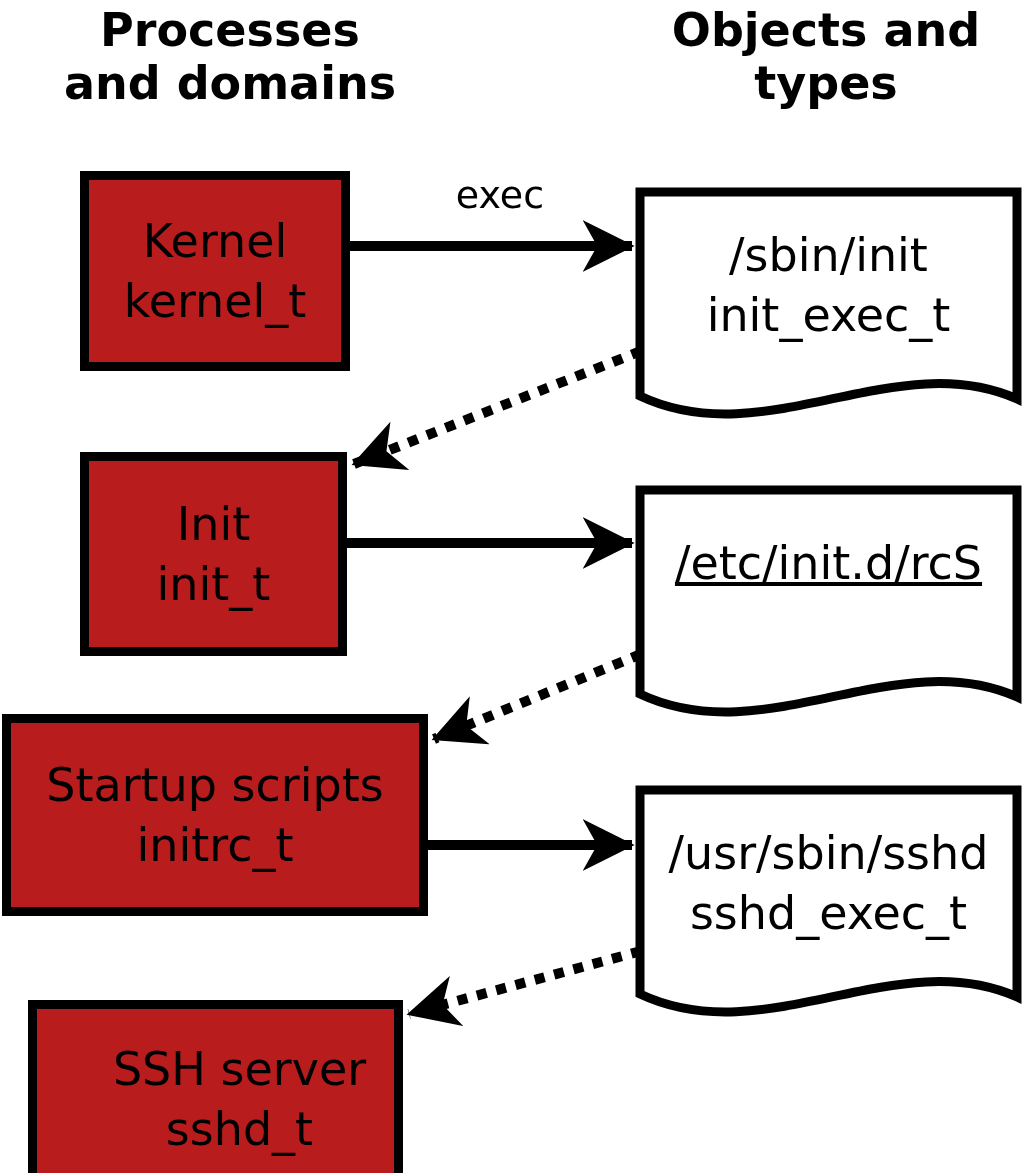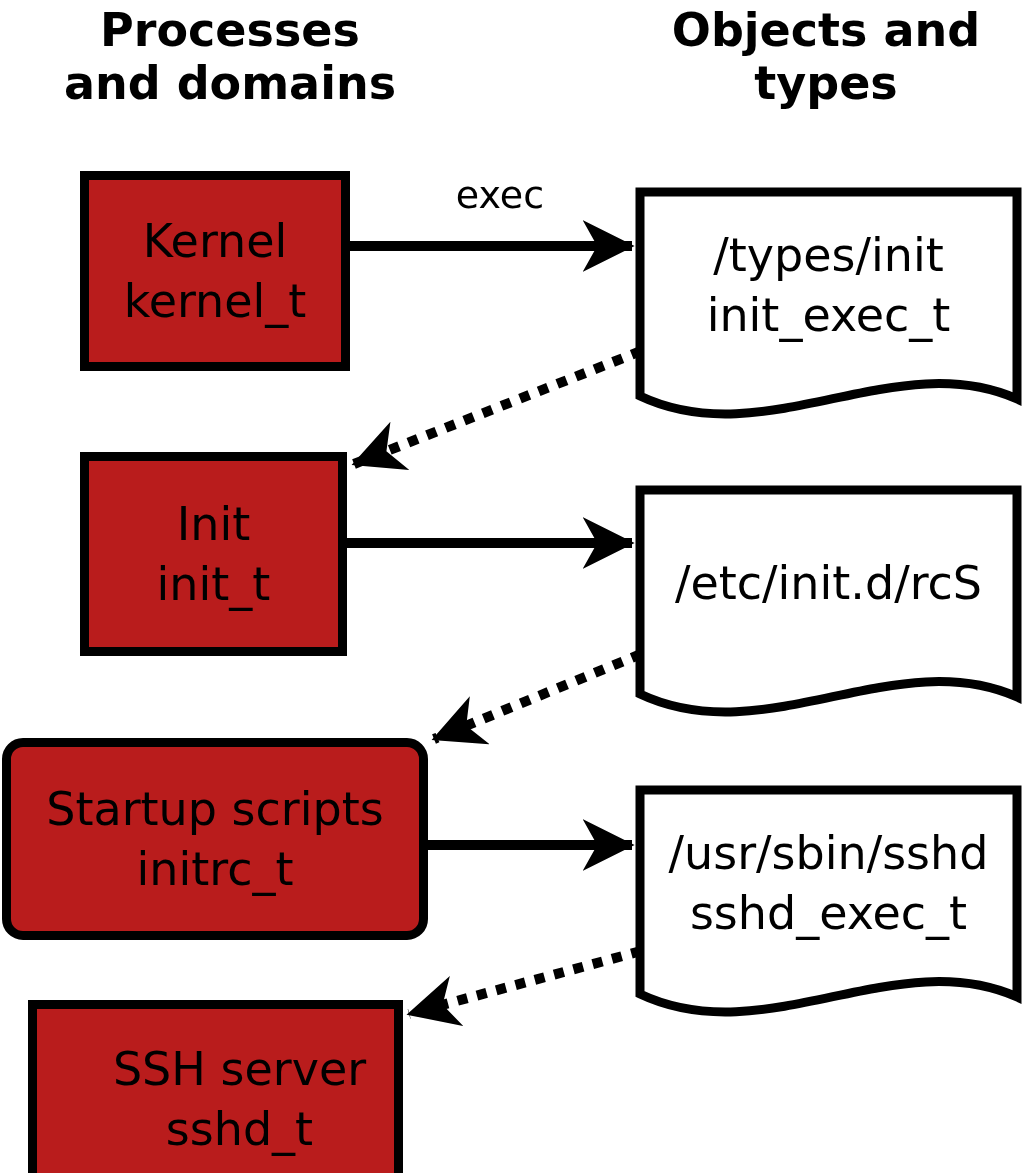--- a/index.html
+++ b/index.html
@@ -41,37 +41,37 @@
     align-items: center;
     justify-content: center;
     text-align: center;
     font-size: 46px;
     line-height: 60px;
     white-space: nowrap;
     margin-top: 28px;
   }
   #process-kernel  { left: 80px; top: 143px; width: 270px; height: 200px; }
   #process-init    { left: 80px; top: 424px; width: 267px; height: 204px; text-align: right; }
-  #process-initrc  { left: 2px;  top: 710px; width: 426px; height: 202px; border-radius: 21px; }
+  #process-initrc  { left: 2px;  top: 686px; width: 426px; height: 202px; }
   #process-sshd    { left: 28px; top: 972px; width: 375px; height: 198px; padding-left: 48px; }
   .doc-label {
     position: absolute;
     left: 640px;
     width: 377px;
     display: flex;
     flex-direction: column;
     align-items: center;
     justify-content: center;
     text-align: center;
     font-size: 46px;
     line-height: 60px;
     white-space: nowrap;
   }
   #doc-label-0 { top: 222px; height: 125px; }
-  #doc-label-1 { top: 520px; height: 125px; }
+  #doc-label-1 { top: 500px; height: 125px; text-decoration: underline; }
   #doc-label-2 { top: 820px; height: 125px; justify-content: center; }
   #exec-label {
     position: absolute;
     left: 425px;
     top: 170px;
     width: 150px;
     text-align: center;
     font-size: 38px;
     line-height: 50px;
   }
@@ -121,21 +121,21 @@
   <div id="process-initrc" class="process-box">
     <div>Startup scripts</div>
     <div>initrc_t</div>
   </div>
   <div id="process-sshd" class="process-box">
     <div>SSH server</div>
     <div>sshd_t</div>
   </div>
 
   <div id="doc-label-0" class="doc-label">
-    <div>/types/init</div>
+    <div>/sbin/init</div>
     <div>init_exec_t</div>
   </div>
   <div id="doc-label-1" class="doc-label">
     <div>/etc/init.d/rcS</div>
   </div>
   <div id="doc-label-2" class="doc-label">
     <div>/usr/sbin/sshd</div>
     <div>sshd_exec_t</div>
   </div>
 

